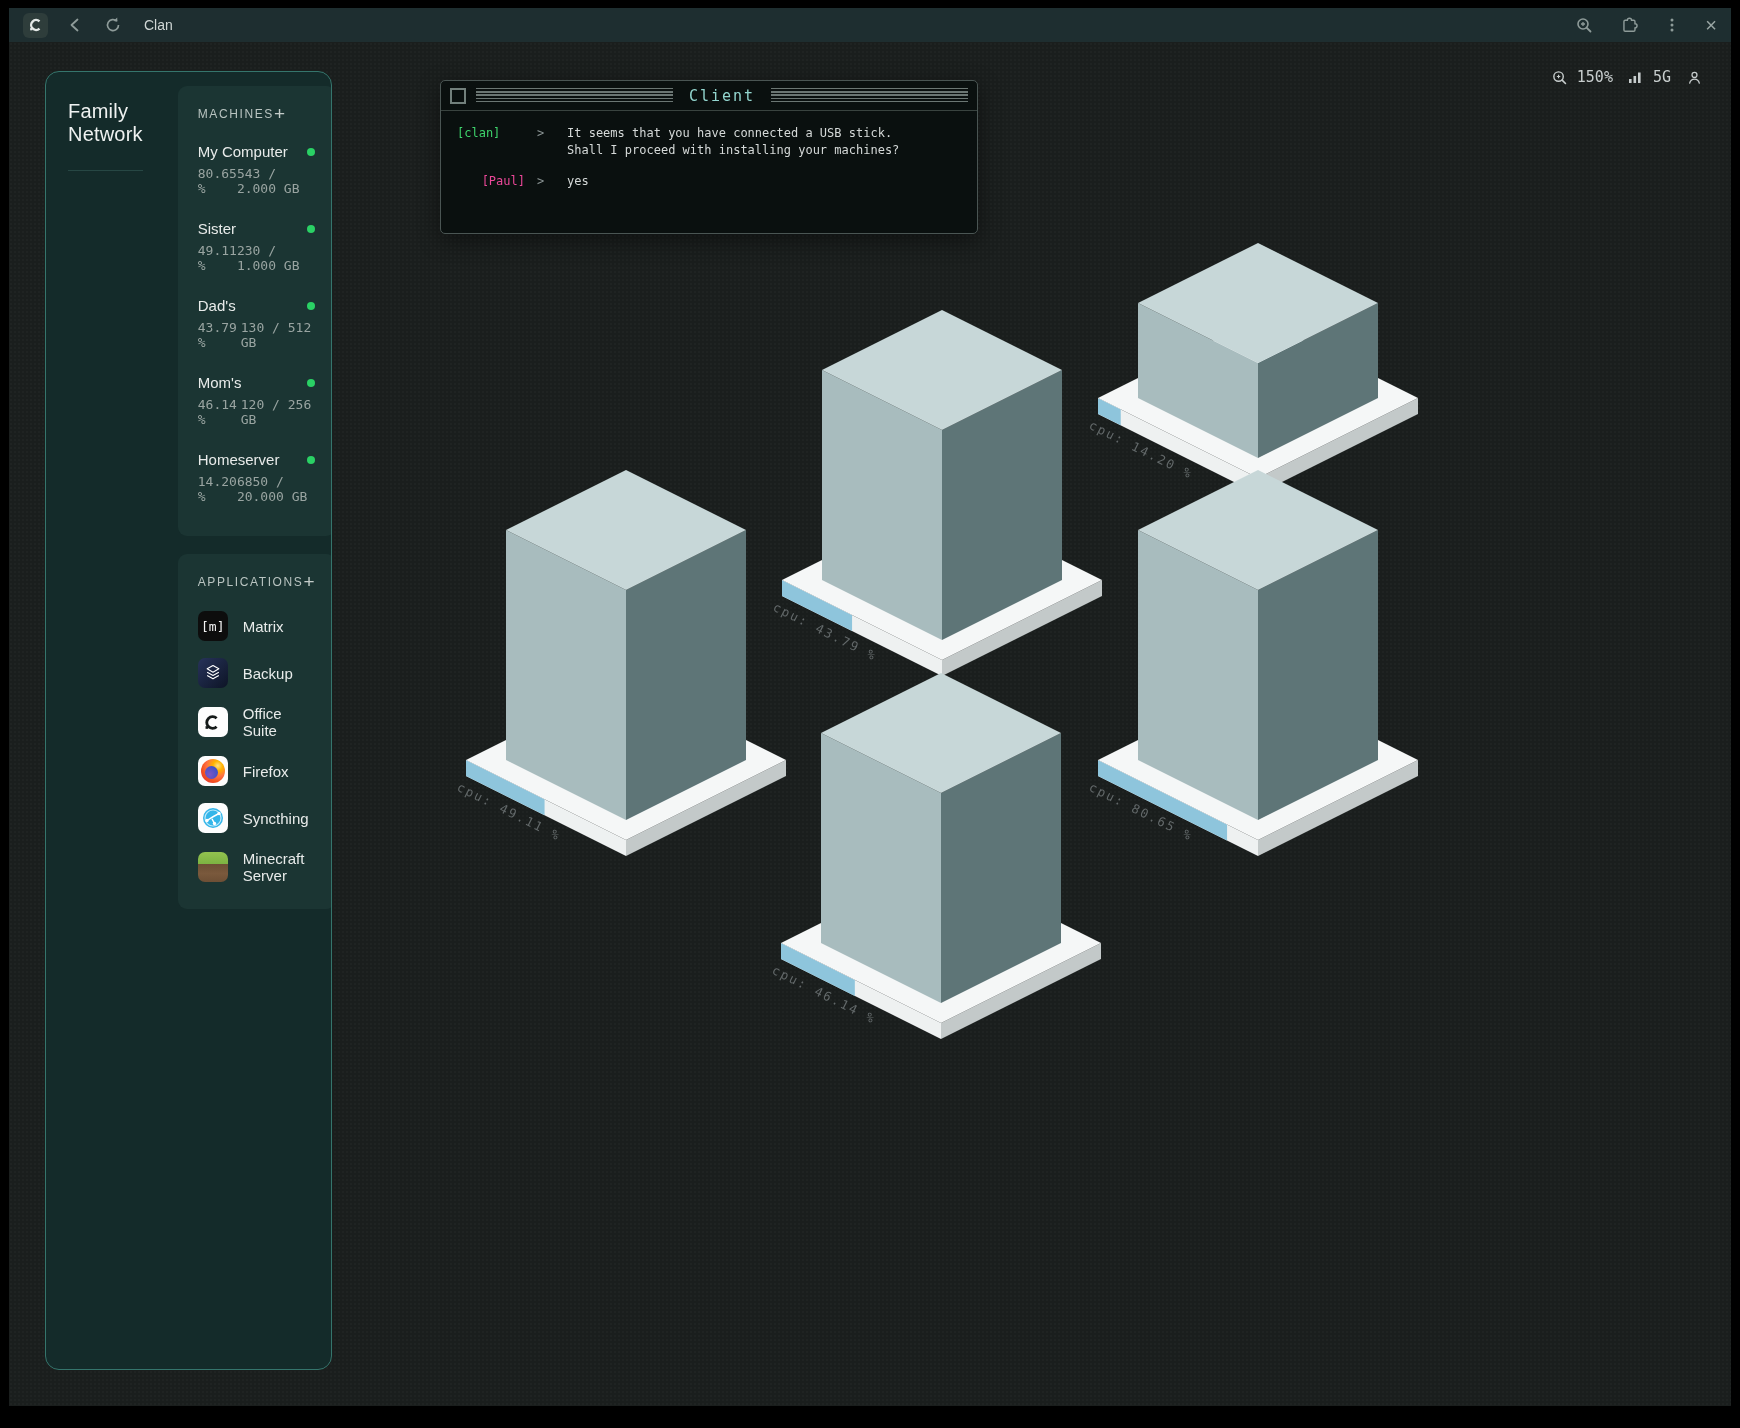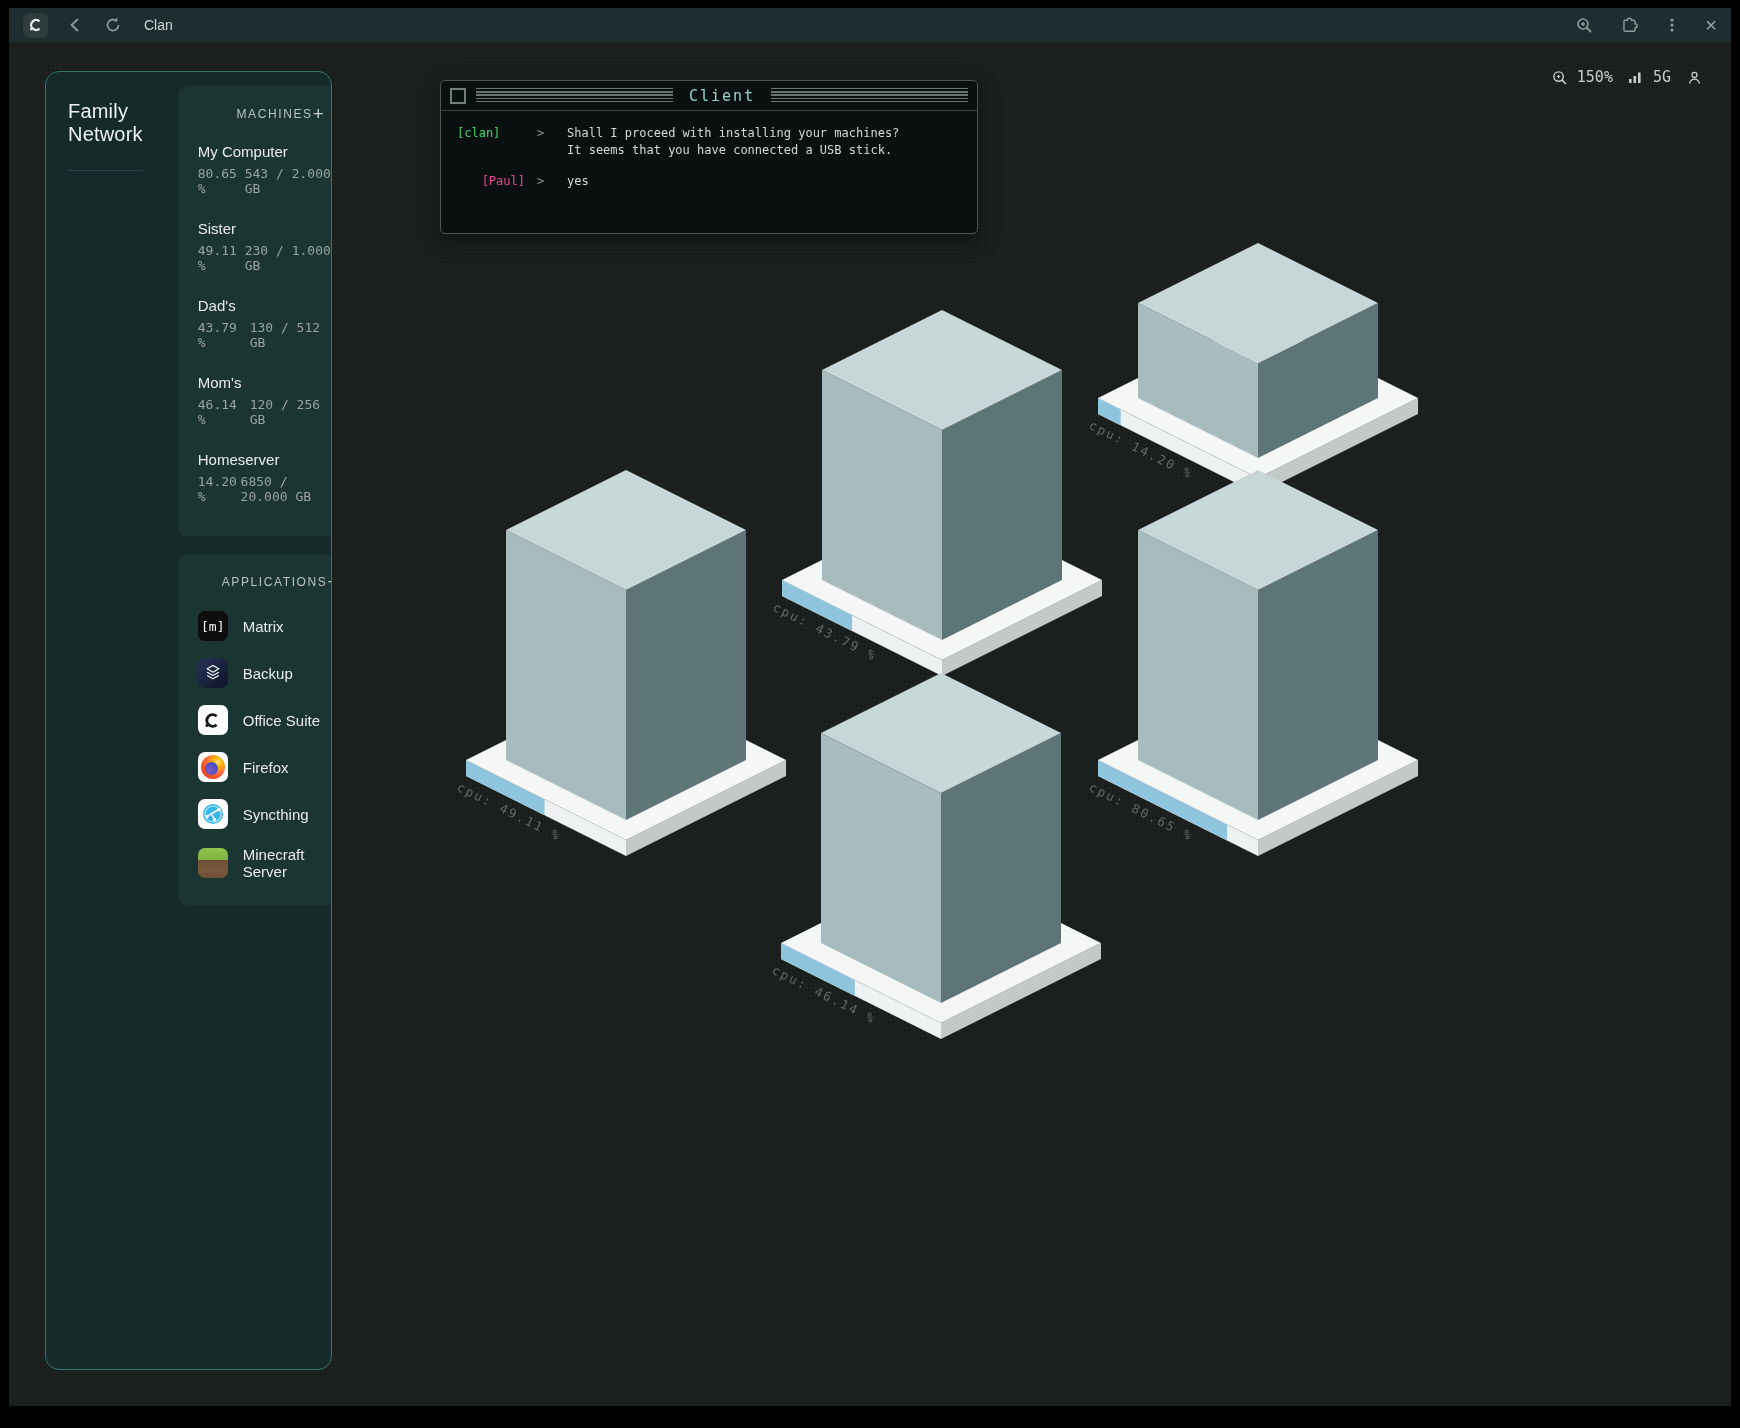--- a/index.html
+++ b/index.html
@@ -55,21 +55,21 @@
 
   
   .sidebar { position:absolute; left:36px; top:29px; width:287px; height:1299px; z-index:30;
     background:#142b2a; border:1px solid #35756c; border-radius:14px;
     display:flex; overflow:hidden; }
   .sb-header { padding:28px 22px 0 22px; }
   .sb-title { color:#eef1f0; font-size:20px; font-weight:500; letter-spacing:.2px; }
   .sb-divider { margin-top:24px; border-top:1px solid #274744; }
   .sb-scroll { padding:14px 13px 0 13px; }
   .card { background:#1b3533; border-radius:9px; padding:18px 20px 8px 20px; margin-bottom:18px; }
-  .card-head { display:flex; align-items:center; justify-content:center; margin-bottom:20px;margin-left:24px; }
+  .card-head { display:flex; align-items:center; justify-content:flex-start; margin-bottom:20px; }
   .card-heading { color:#b9c4c1; font-size:12px; letter-spacing:1.6px; }
   .card-add { color:#c3ccc9; font-size:19px; font-weight:300; line-height:1; cursor:default; }
 
   .machine { margin-bottom:24px; }
   .machine-top { display:flex; align-items:center; justify-content:space-between; }
   .machine-name { color:#e8ebea; font-size:15px; }
   .dot { width:8px; height:8px; border-radius:50%; background:#2ad165; }
   .machine-stats { display:flex; justify-content:space-between; margin-top:6px;
     font-family:"DejaVu Sans Mono", monospace; font-size:13px; color:#99a4a1; }
 
@@ -226,22 +226,22 @@
       <span class="term-box"></span>
       <span class="term-stripes"></span>
       <span class="term-title">Client</span>
       <span class="term-stripes"></span>
     </div>
     <div class="term-body" id="term-body">
         <div class="msg">
           <span class="speaker green">[clan]</span>
      <span class="prompt">&gt;</span>
      <div class="lines">
+            <div>It seems that you have connected a USB stick.</div>
             <div>Shall I proceed with installing your machines?</div>
-            <div>It seems that you have connected a USB stick.</div>
           </div>
         </div>
         <div class="msg">
           <span class="speaker blue">[Paul]</span>
      <span class="prompt">&gt;</span>
      <div class="lines">
             <div>yes</div>
           </div>
         </div>
       </div>

